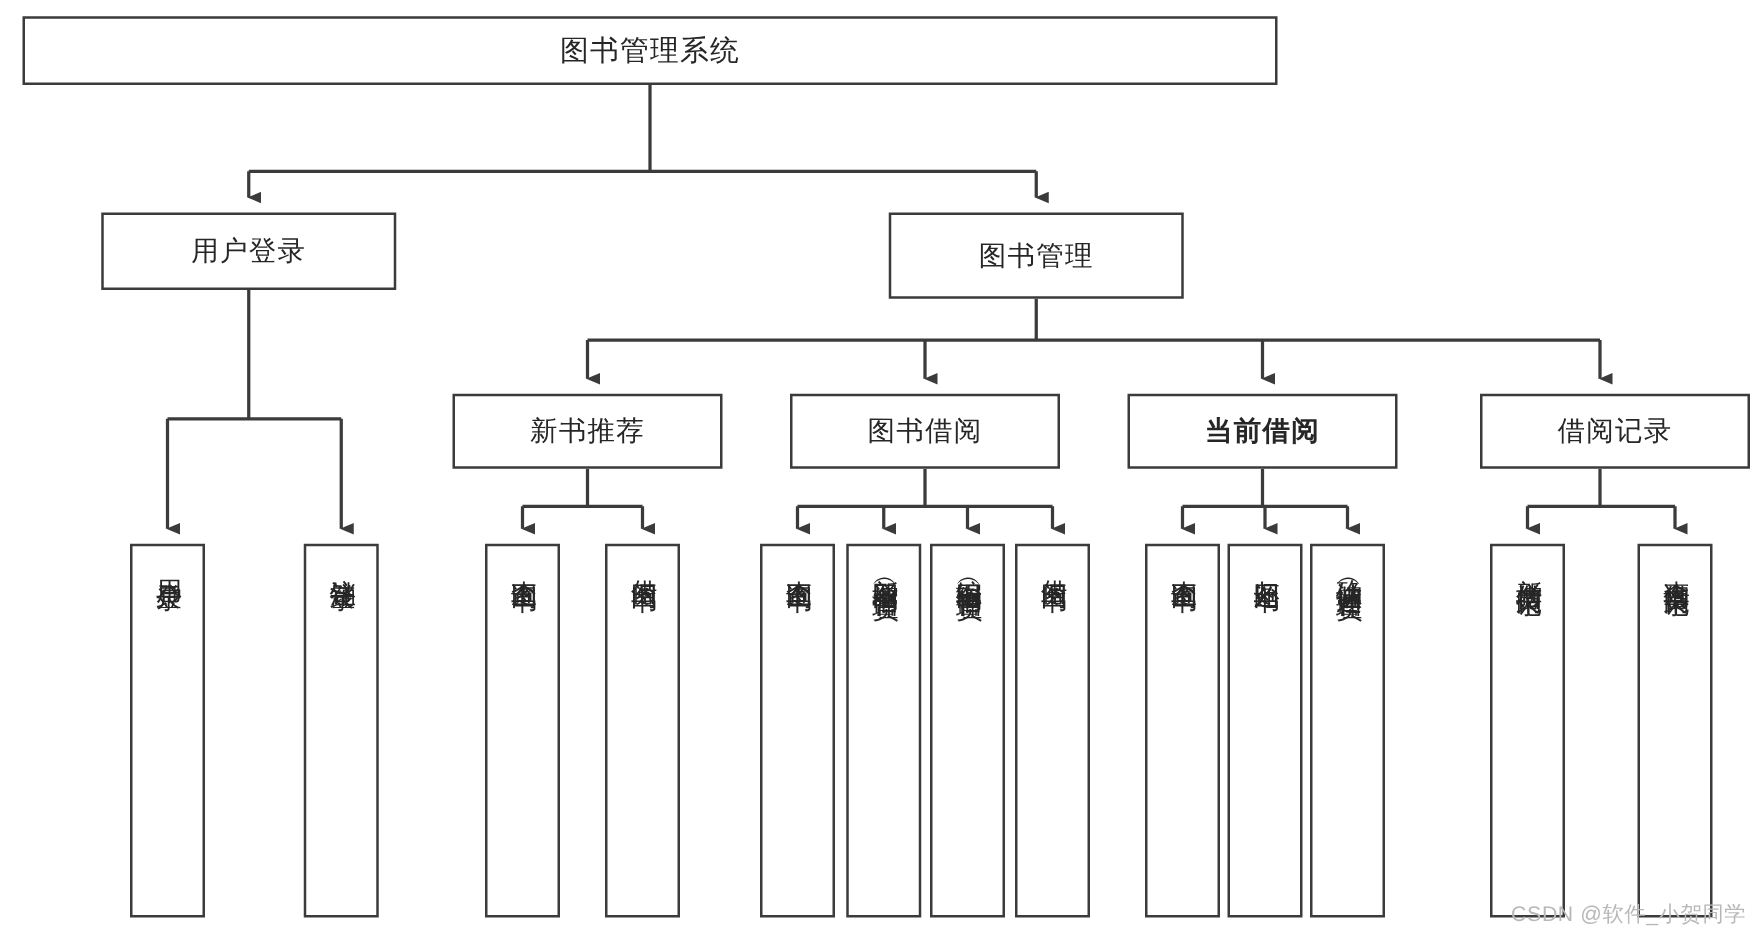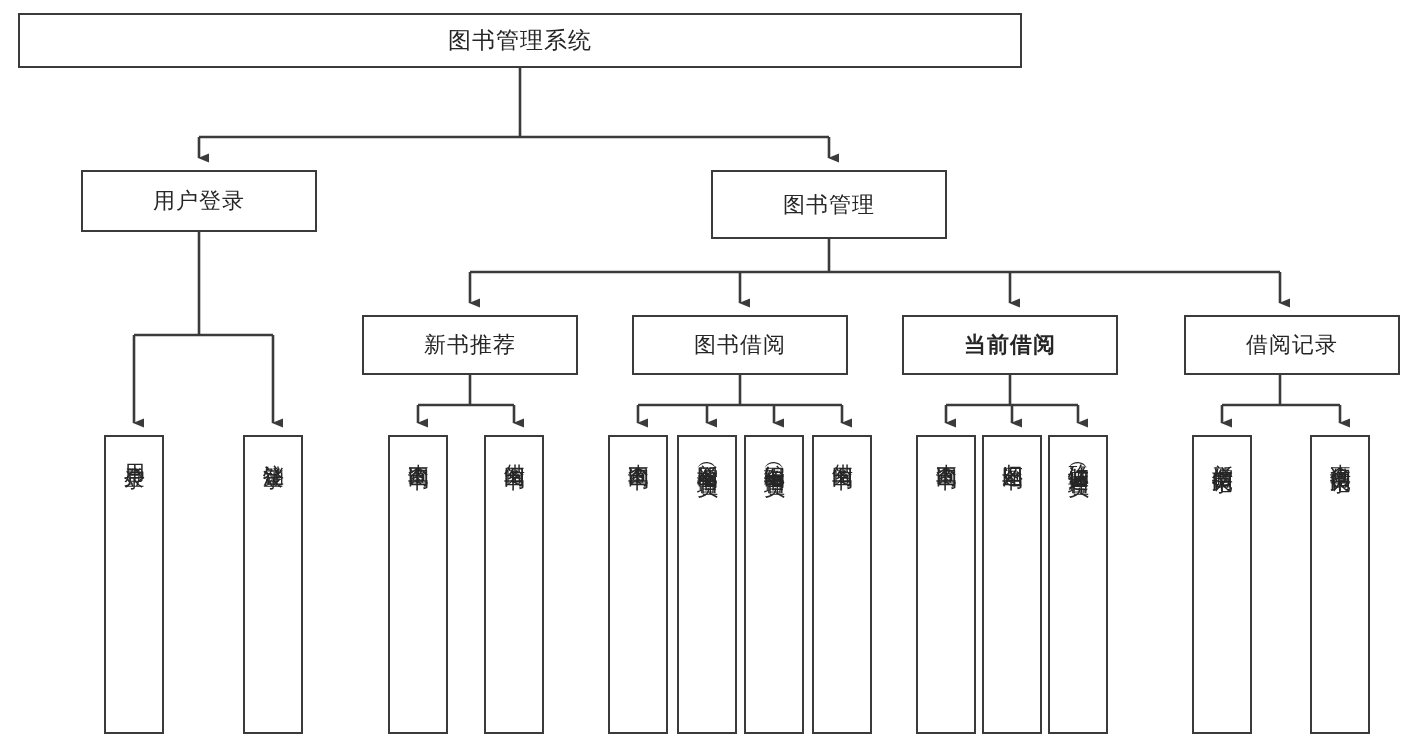--- a/index.html
+++ b/index.html
@@ -189,13 +189,14 @@
     <span class="node-label">确认归还（管理员）</span>
   </div>
 
   <div class="node v-node" id="n-leaf_br_add" style="left: 1192px; top: 435px; width: 60px; height: 299px;">
     <span class="node-label">新增借阅记录</span>
   </div>
   <div class="node v-node" id="n-leaf_br_query" style="left: 1310px; top: 435px; width: 60px; height: 299px;">
     <span class="node-label">查询借阅记录</span>
   </div>
 
+  <div id="watermark">CSDN @软件_小贺同学</div>
 </div>
 
 </body></html>

